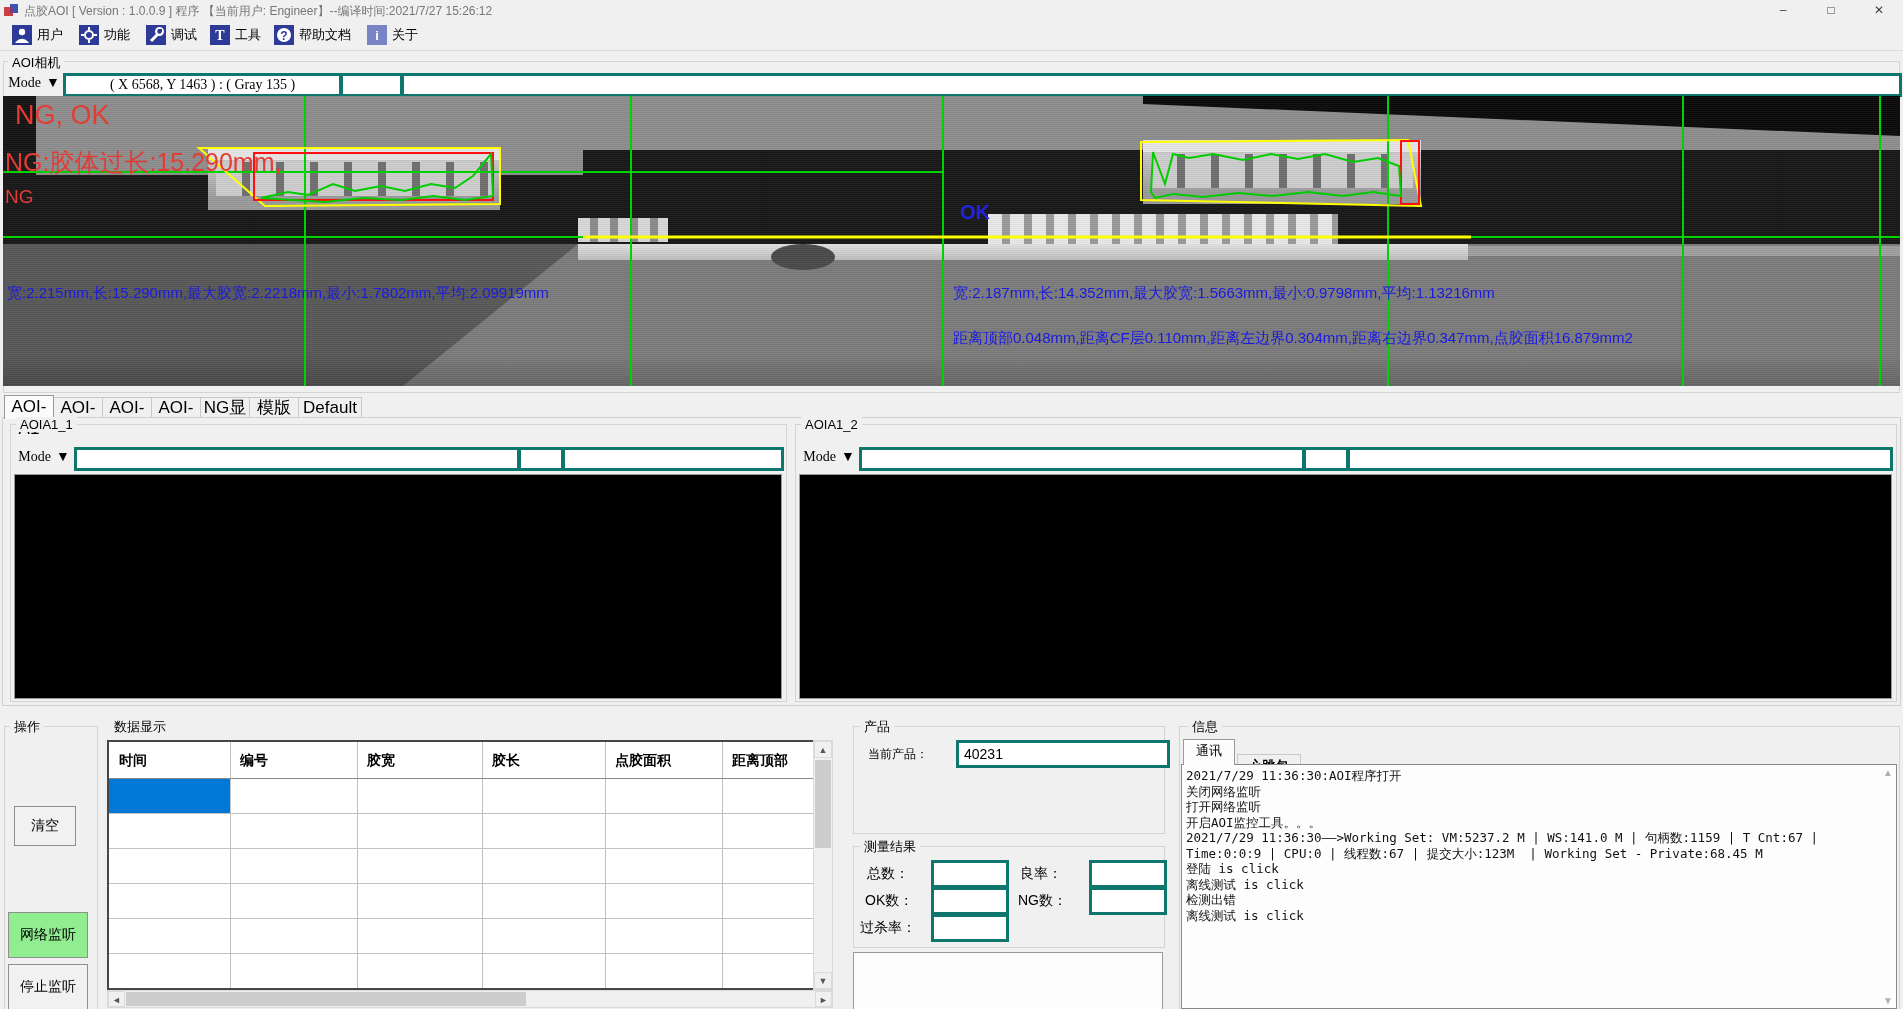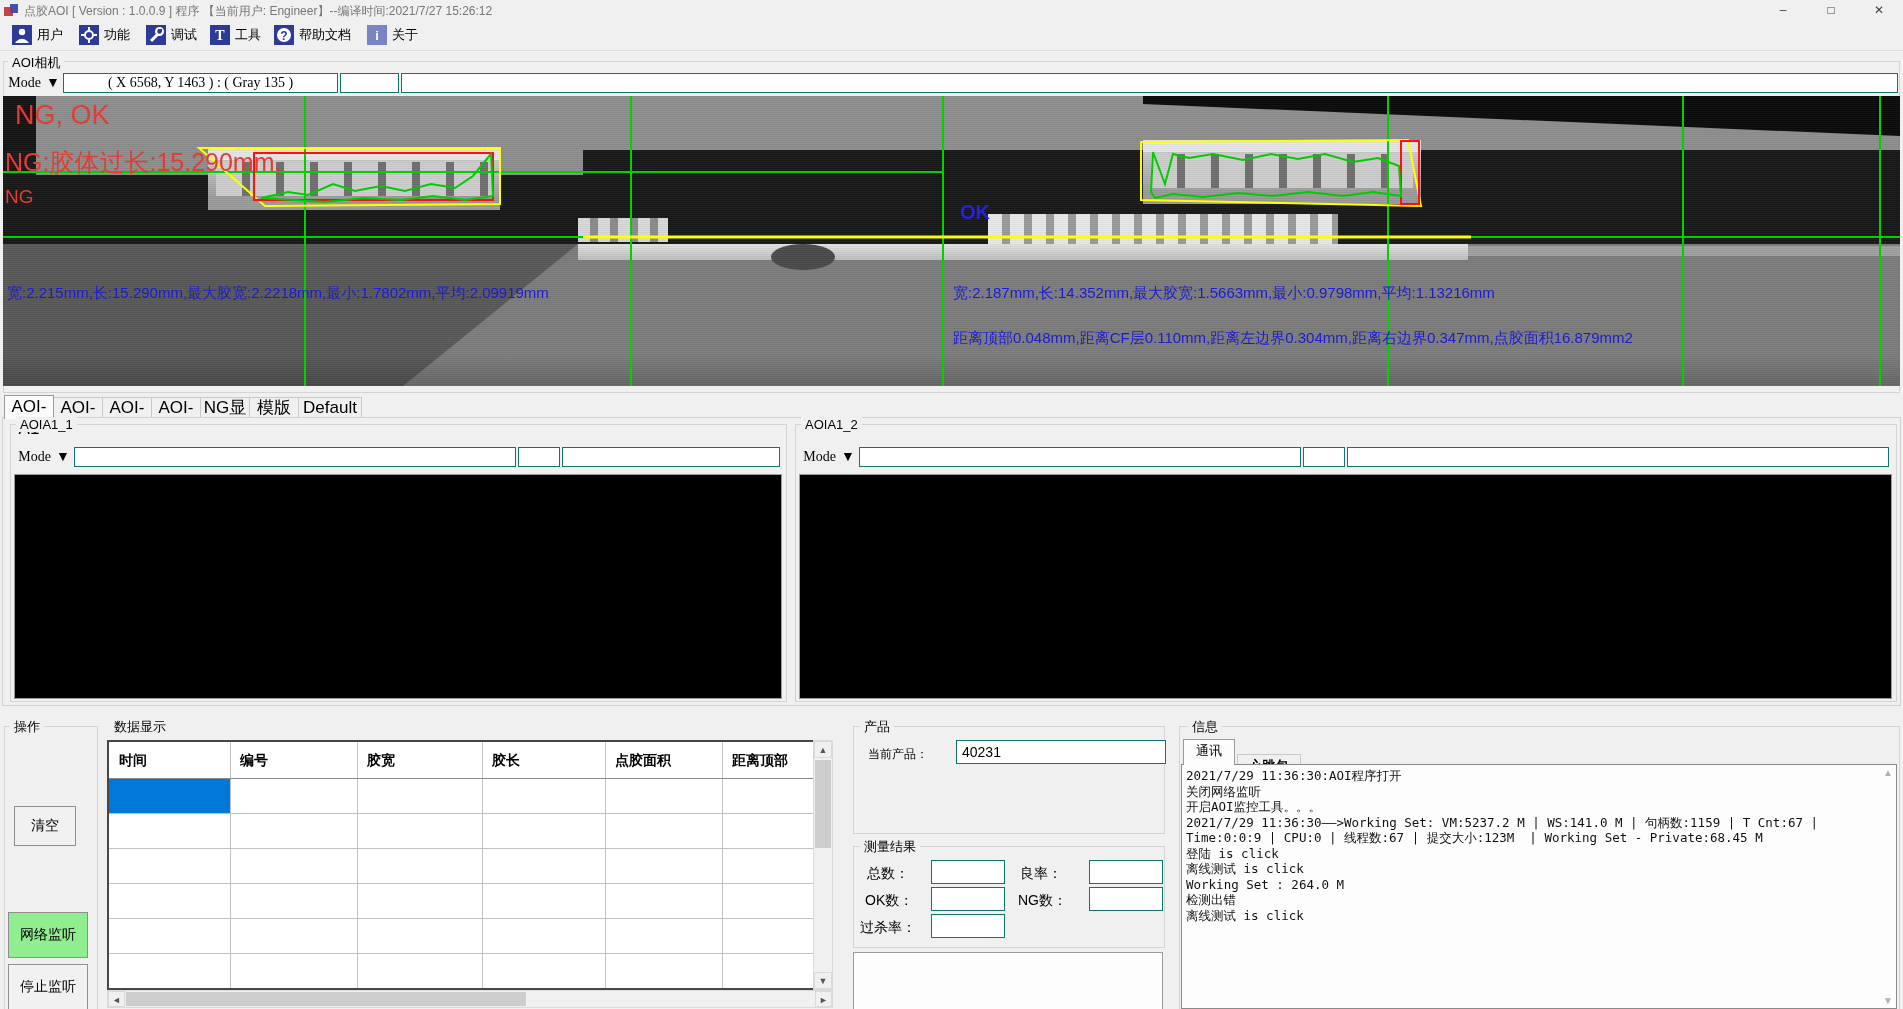--- a/index.html
+++ b/index.html
@@ -12,21 +12,21 @@
   .winbtn{top:0;width:48px;height:20px;text-align:center;line-height:20px;color:#444;font-size:12px;}
   
   #toolbar{left:0;top:20px;width:1903px;height:30px;background:#f0f0f0;border-bottom:1px solid #dcdcdc;}
   .tbitem{position:absolute;top:4px;height:22px;display:flex;align-items:center;gap:5px;padding:0 4px;}
   .tbicon{width:20px;height:20px;display:block;}
   .tblabel{font-size:13px;}
   
   .groupbox{border:1px solid #d4d4d4;background:transparent;}
   .grouplabel{background:#f0f0f0;padding:0 4px;font-size:13px;white-space:nowrap;z-index:3;}
   
-  .tbox{background:#fff;border:1px solid #0f766e;font-size:14px;line-height:18px;white-space:nowrap;overflow:hidden;}
+  .tbox{background:#fff;border:3px solid #0f766e;font-size:14px;line-height:18px;white-space:nowrap;overflow:hidden;}
   .modebtn{background:#f0f0f0;font-size:14px;font-family:"Liberation Serif",serif;
            display:flex;align-items:center;justify-content:center;gap:5px;}
   
   #camera{left:3px;top:96px;width:1897px;height:290px;background:#8e8e8e;overflow:hidden;}
   #camera .noise{left:0;top:0;width:100%;height:100%;z-index:4;
     background:repeating-linear-gradient(0deg,rgba(255,255,255,.04) 0 1px,rgba(0,0,0,.04) 1px 2px);}
   .ovtext{z-index:6;white-space:nowrap;}
   
   .tab{position:absolute;height:20px;line-height:20px;text-align:center;background:#f0f0f0;
        border:1px solid #c9c9c9;border-bottom:none;font-family:Liberation Sans, sans-serif;font-size:17px;}
@@ -299,26 +299,26 @@
   <div class="abs" style="left:853px;top:952px;width:308px;height:56px;background:#fdfdfd;border:1px solid #9a9a9a;"></div>
 
   <div class="abs groupbox" style="left:1179px;top:726px;width:719px;height:282px;"></div>
   <div class="abs grouplabel" style="left:1188px;top:718px;">信息</div>
   <div class="abs itab active" style="left:1183px;top:739px;width:50px;">通讯</div>
   <div class="abs itab" style="left:1237px;top:754px;width:62px;font-weight:bold;">心跳包</div>
   <div class="abs" id="logbox">
     <div style="padding:3px 18px 0 4px;">
       <div class="logline">2021/7/29 11:36:30:AOI程序打开</div>
       <div class="logline">关闭网络监听</div>
+      <div class="logline">打开网络监听</div>
       <div class="logline">开启AOI监控工具。。。</div>
       <div class="logline">2021/7/29 11:36:30——&gt;Working Set: VM:5237.2 M | WS:141.0 M | 句柄数:1159 | T Cnt:67 |</div>
       <div class="logline">Time:0:0:9 | CPU:0 | 线程数:67 | 提交大小:123M  | Working Set - Private:68.45 M</div>
       <div class="logline">登陆 is click</div>
       <div class="logline">离线测试 is click</div>
-      <div class="logline">Working Set : 264.0 M</div>
       <div class="logline">检测出错</div>
       <div class="logline">离线测试 is click</div>
     </div>
     <div class="abs" style="right:3px;top:2px;color:#b0b0b0;font-size:10px;">▲</div>
     <div class="abs" style="right:3px;bottom:2px;color:#b0b0b0;font-size:10px;">▼</div>
   </div>
 
 </div>
 
 </body></html>

